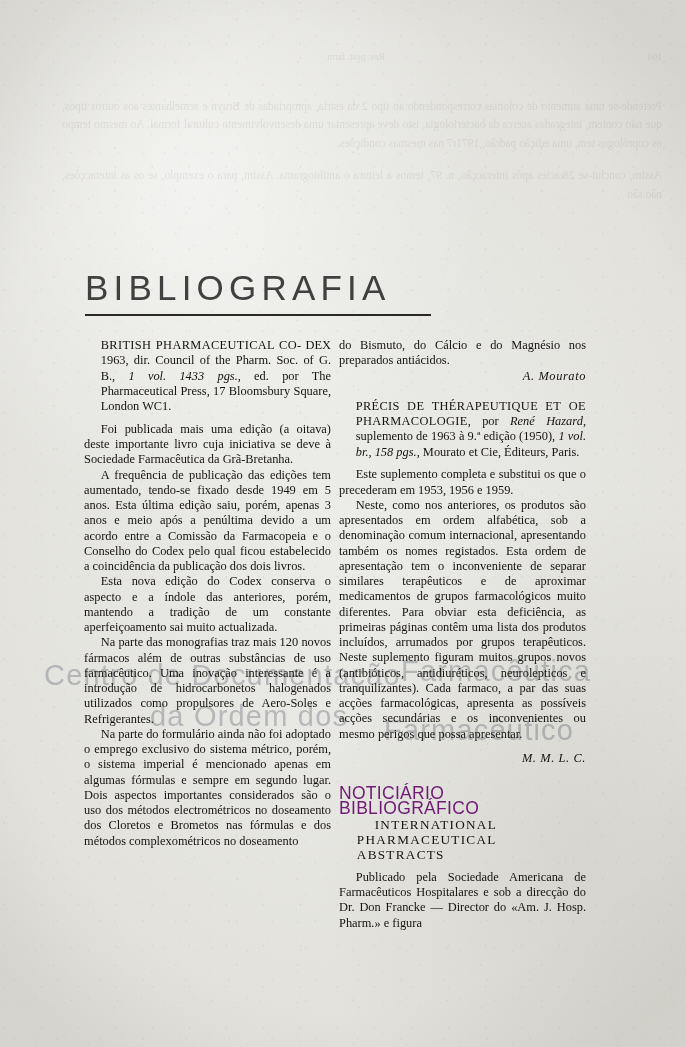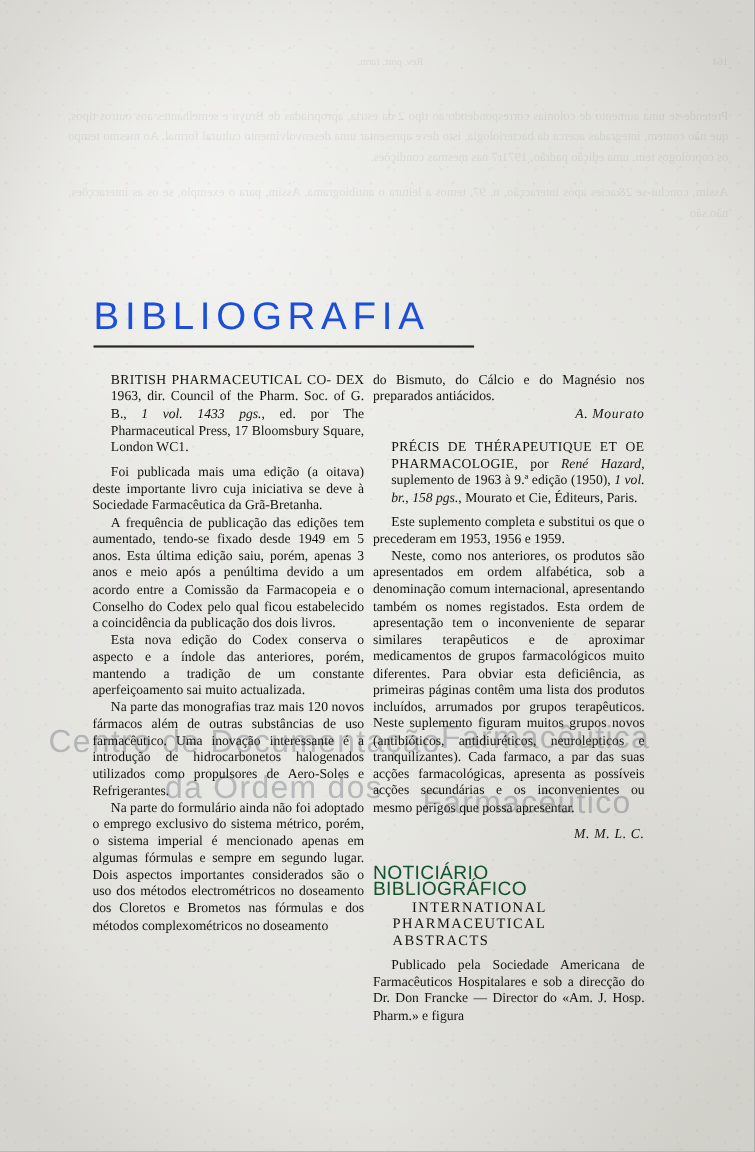--- a/index.html
+++ b/index.html
@@ -123,21 +123,21 @@
     position: absolute;
     left: 1px;
     top: 270px;
     width: 348px;
   }
   .masthead-title {
     font-family: "Liberation Sans", "DejaVu Sans", sans-serif;
     font-size: 35px;
     font-weight: 400;
     letter-spacing: 5.2px;
-    color: #1d4ed8;
+    color: #404040;
     line-height: 1;
     margin: 0;
   }
   .masthead-rule {
     margin-top: 9px;
     height: 2px;
     background: #2a2824;
     width: 346px;
   }
 
@@ -183,21 +183,21 @@
     margin-top: 12px;
     letter-spacing: 0.6px;
   }
   .signature.tight { margin-top: 9px; }
 
   .section-title {
     font-family: "Liberation Sans", "DejaVu Sans", sans-serif;
     font-size: 17.5px;
     letter-spacing: 0.3px;
     margin: 20px 0 0 0;
-    color: #14532d;
+    color: #701a75;
     text-indent: 0;
     font-weight: 400;
   }
   .sub-title {
     font-size: 13.2px;
     letter-spacing: 1.3px;
     margin: 11px 0 0 0;
     text-indent: -1.35em;
     padding-left: 1.35em;
     text-align: left;

